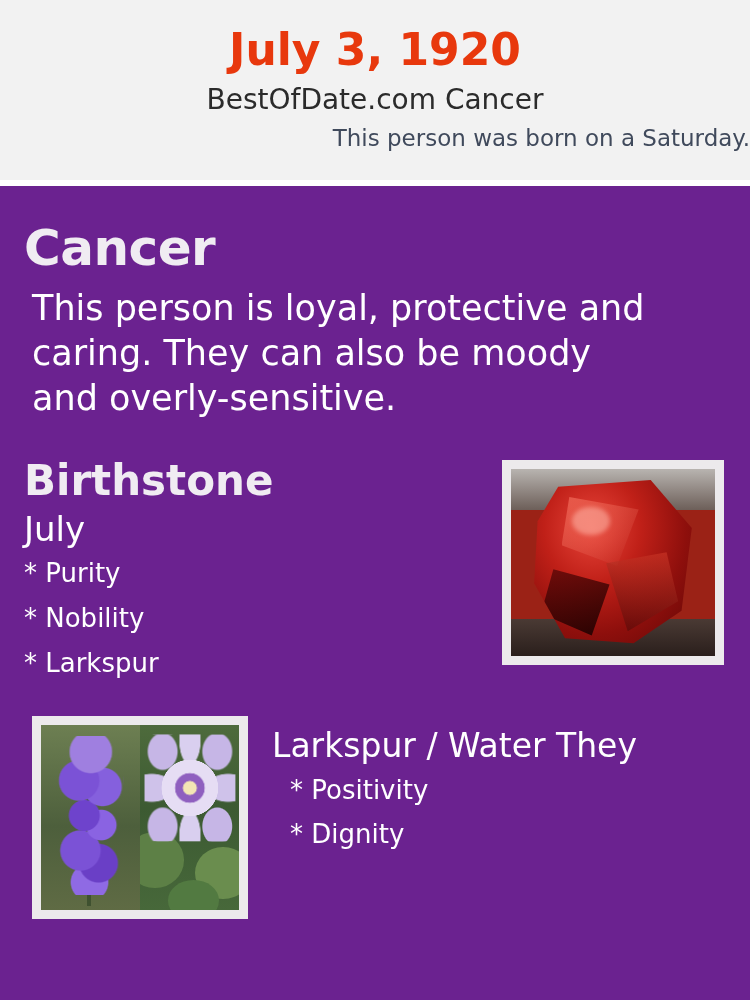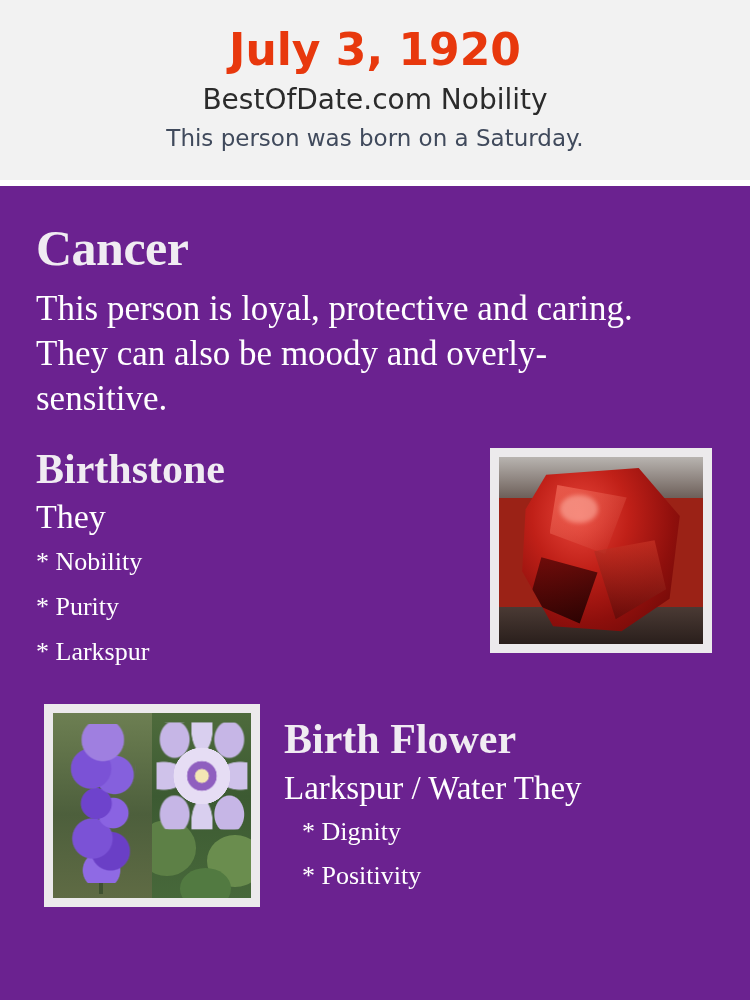--- a/index.html
+++ b/index.html
@@ -43,63 +43,63 @@
     line-height: 40px;
     margin: 2px 0 0 0;
     font-weight: normal;
   }
   .born-line {
     color: #404a5c;
     font-size: 23px;
     line-height: 32px;
     margin: 2px 0 0 0;
     font-weight: normal;
+    text-align: right;
   }
 
   .header-rule {
     width: 750px;
     height: 6px;
     background: #ffffff;
   }
 
   
   .body-panel {
     position: relative;
     width: 750px;
     height: 814px;
     background: #6b2290;
     box-sizing: border-box;
-    padding: 0 36px;
-    color: #ffffff;
-    overflow: hidden;
-    font-family: Liberation Serif, serif;
+    padding: 0 24px;
+    color: #ffffff;
+    overflow: hidden;
   }
 
   .zodiac-name {
     font-size: 50px;
     font-weight: bold;
     line-height: 60px;
     margin: 0;
     padding-top: 32px;
     color: #f0ecf2;
     letter-spacing: -0.5px;
   }
   .zodiac-desc {
     font-size: 35px;
     line-height: 45px;
-    margin: 8px 0 0 0;
+    margin: 8px 0 0 8px;
     color: #ffffff;
     font-weight: normal;
     max-width: 620px;
   }
 
   
   .stone-block {
     position: relative;
-    margin-top: 22px;
+    margin-top: 34px;
     min-height: 230px;
   }
   .stone-title {
     font-size: 42px;
     font-weight: bold;
     line-height: 52px;
     margin: 0;
     color: #f0ecf2;
   }
   .stone-name {
@@ -318,21 +318,21 @@
     font-weight: normal;
   }
 </style>
 </head>
 <body>
 
 <div class="page">
 
   <div class="header">
     <h1 class="date-title">July 3, 1920</h1>
-    <div class="site-summary">BestOfDate.com Nobility</div>
+    <div class="site-summary">BestOfDate.com Cancer</div>
     <div class="born-line">This person was born on a Saturday.</div>
   </div>
   <div class="header-rule"></div>
 
   <div class="body-panel">
 
     <h2 class="zodiac-name">Cancer</h2>
     <p class="zodiac-desc">This person is loyal, protective and caring. They can also be moody and overly-sensitive.</p>
 
     <div class="stone-block">
@@ -342,44 +342,43 @@
           <div class="stone-bg-bottom"></div>
           <div class="ruby-shape">
             <div class="ruby-facet-a"></div>
             <div class="ruby-facet-b"></div>
             <div class="ruby-dark"></div>
             <div class="ruby-shine"></div>
           </div>
         </div>
       </div>
       <h3 class="stone-title">Birthstone</h3>
-      <div class="stone-name">They</div>
+      <div class="stone-name">July</div>
+      <div class="bullet">* Purity</div>
       <div class="bullet">* Nobility</div>
-      <div class="bullet">* Purity</div>
       <div class="bullet">* Larkspur</div>
     </div>
 
     <div class="flower-block">
       <div class="flower-img-frame">
         <div class="flower-img">
           <div class="flower-left">
             <div class="stem"></div>
             <div class="spike"></div>
           </div>
           <div class="flower-right">
             <div class="lily-pad pad1"></div>
             <div class="lily-pad pad2"></div>
             <div class="lily-pad pad3"></div>
             <div class="lily-petals"></div>
             <div class="lily-flower"></div>
           </div>
         </div>
       </div>
       <div class="flower-text">
-        <h3 class="flower-title">Birth Flower</h3>
         <div class="flower-name">Larkspur / Water They</div>
+        <div class="flower-bullet">* Positivity</div>
         <div class="flower-bullet">* Dignity</div>
-        <div class="flower-bullet">* Positivity</div>
       </div>
     </div>
 
   </div>
 </div>
 
 </body></html>

